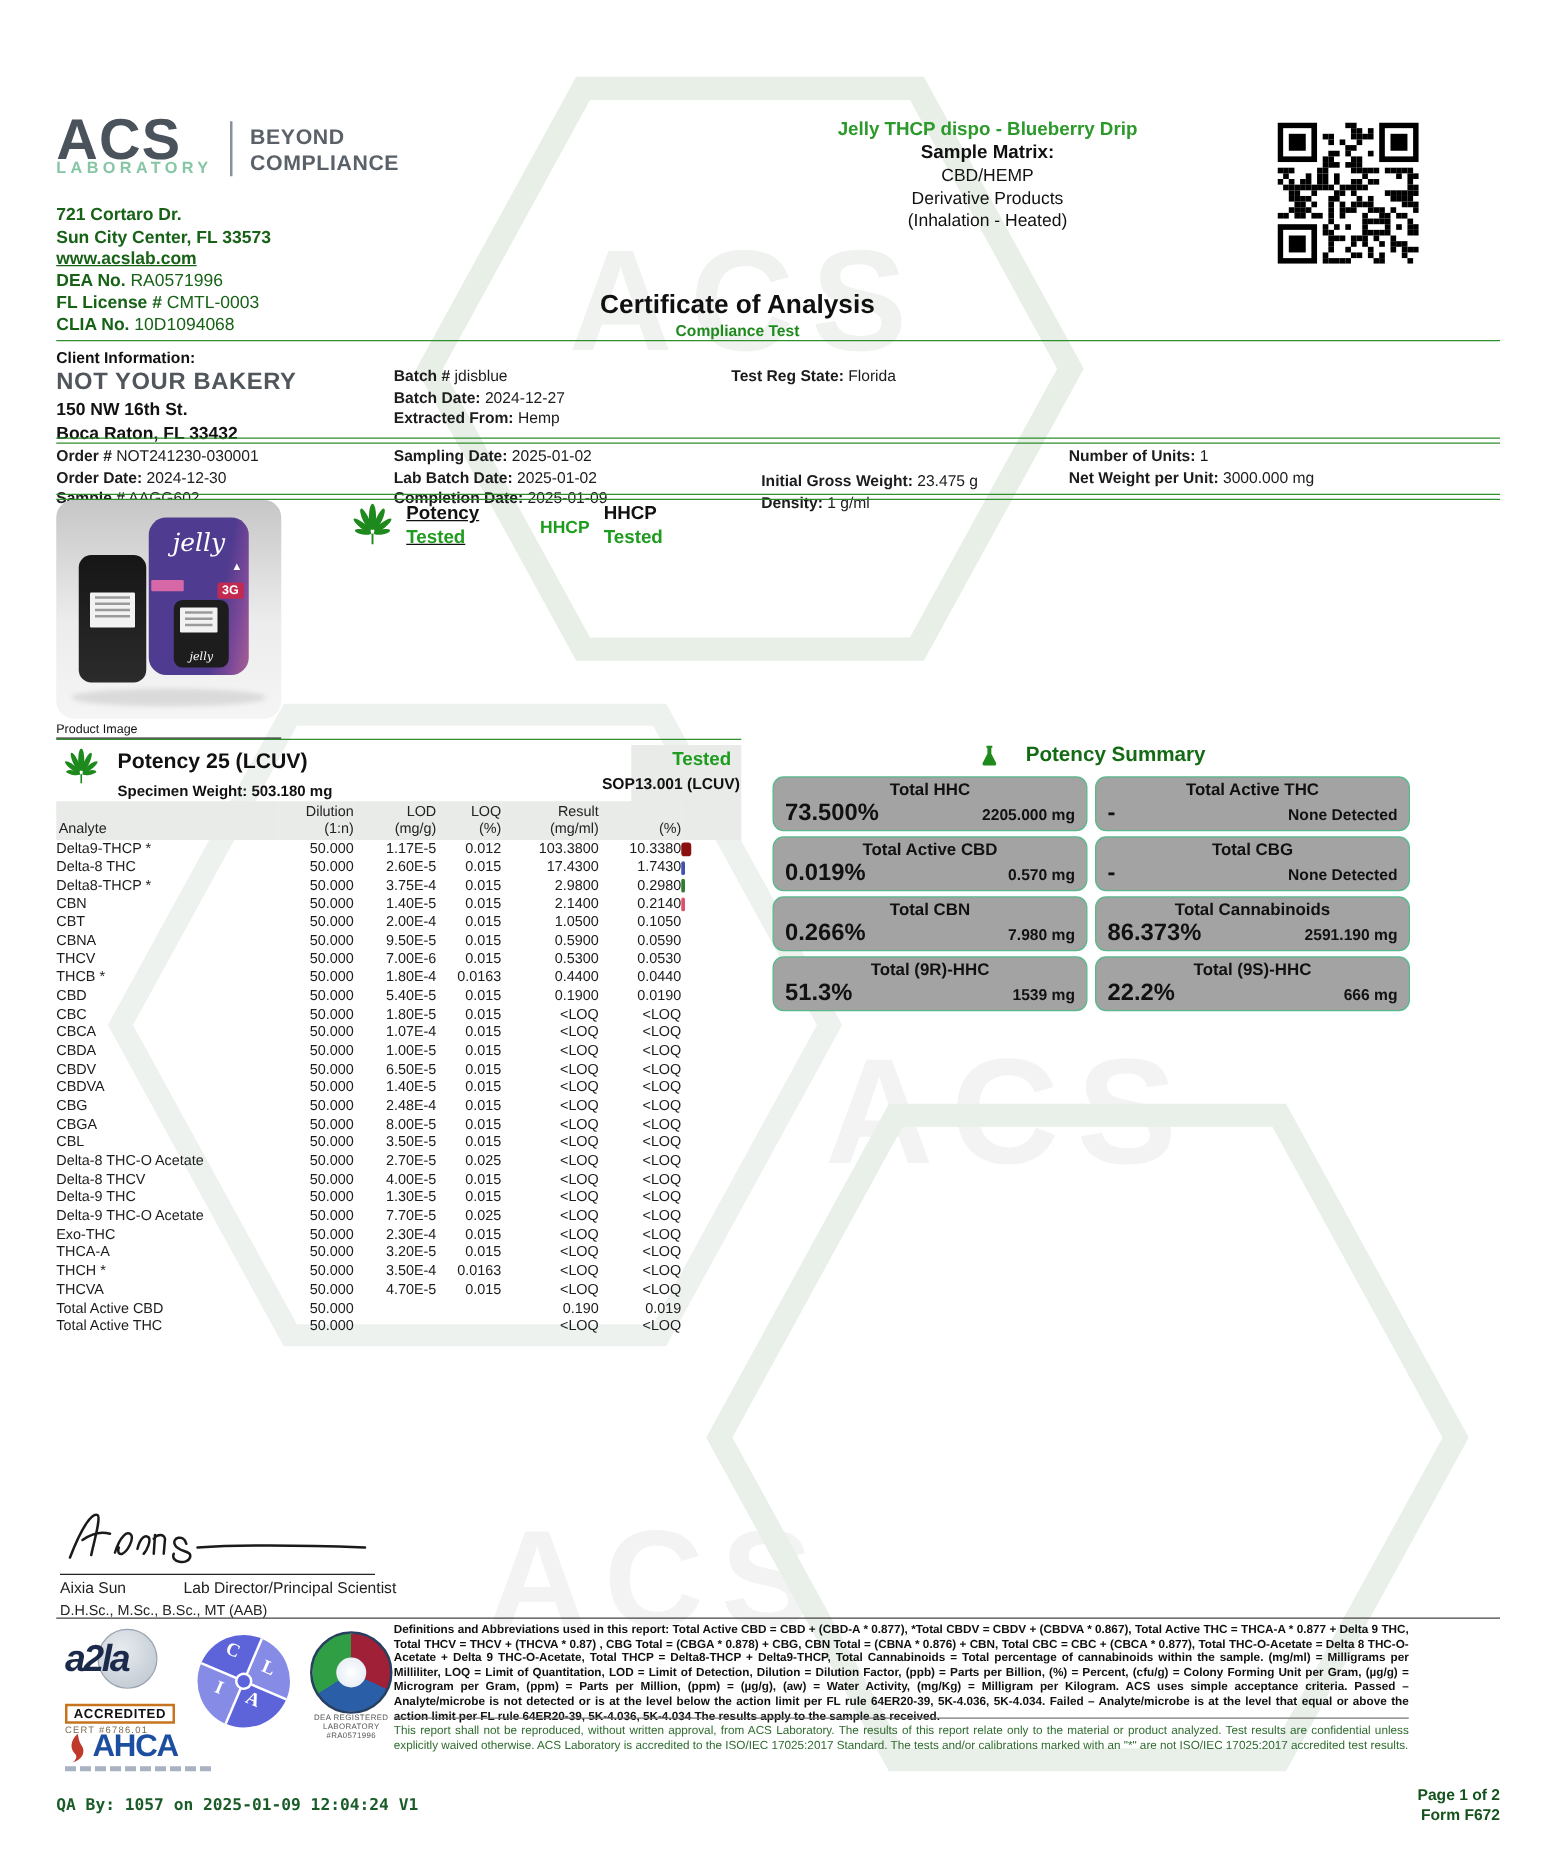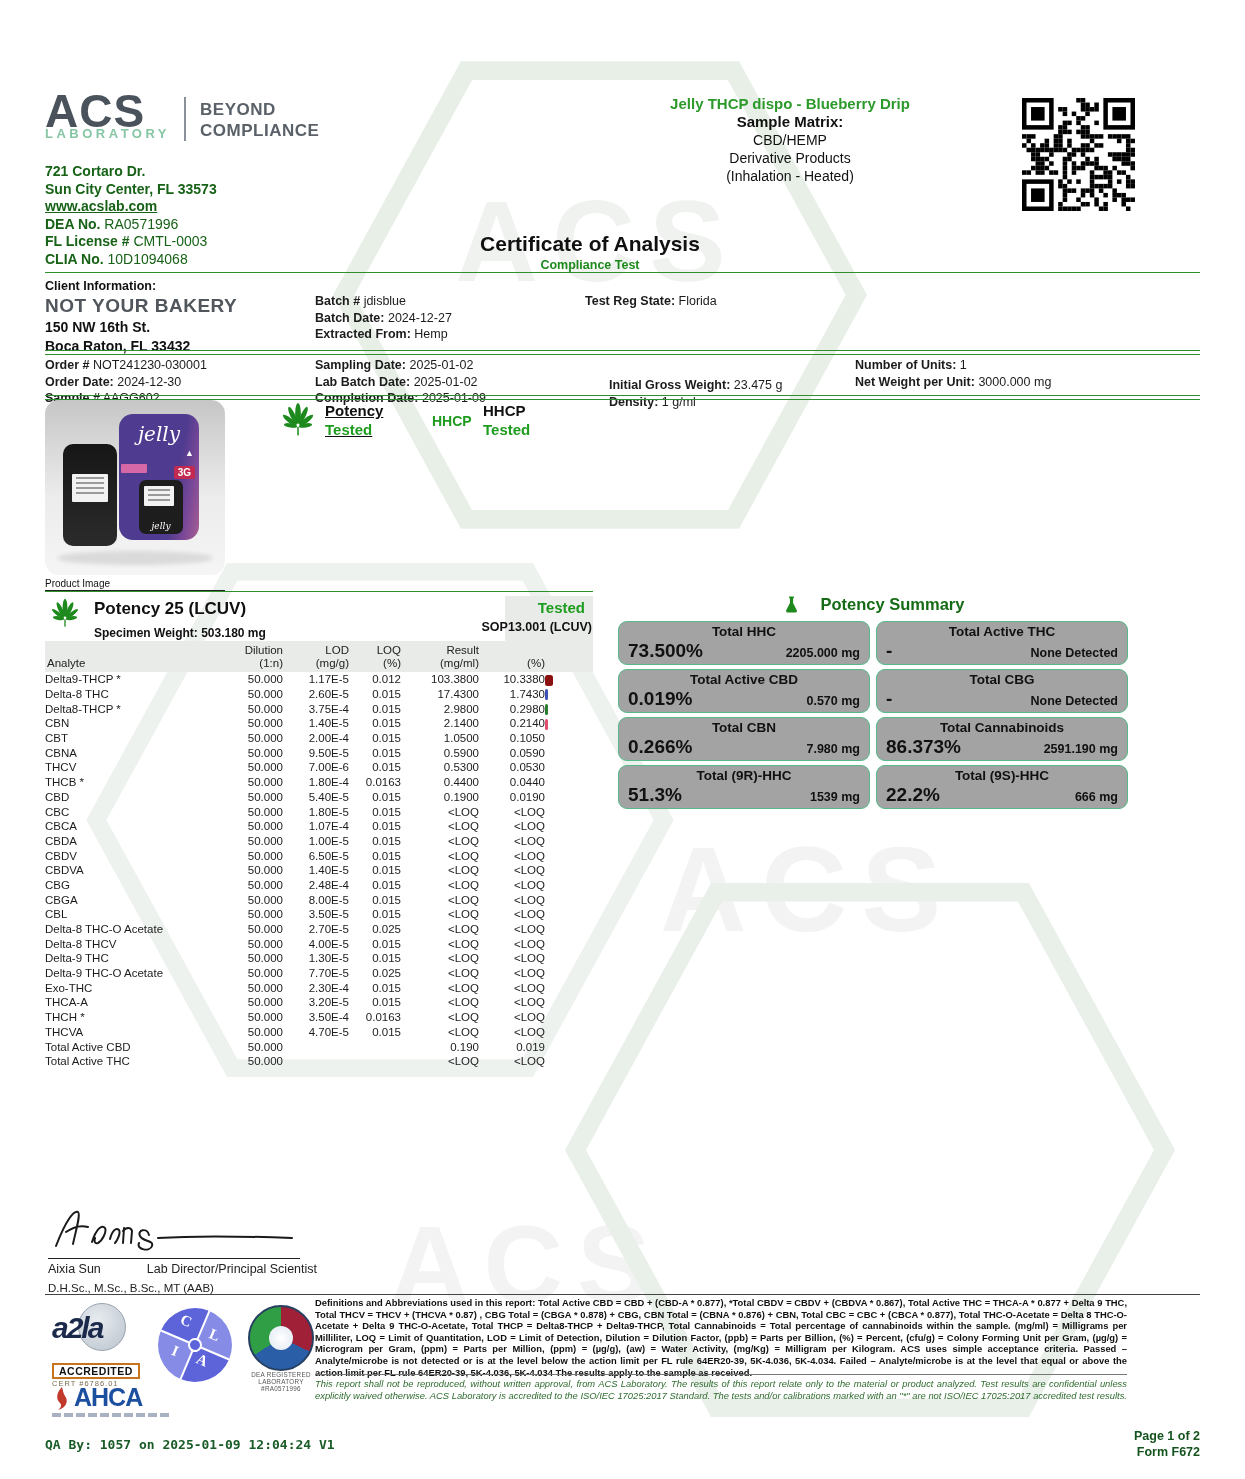--- a/index.html
+++ b/index.html
@@ -75,21 +75,21 @@
   .card-t{text-align:center;font-weight:700;font-size:13.5px;color:#111;}
   .card-r{display:flex;justify-content:space-between;align-items:baseline;margin-top:1px;}
   .card-l{font-weight:700;font-size:19px;color:#111;}
   .card-m{font-weight:700;font-size:12.5px;color:#111;}
   
   .sigline{border-top:1.6px solid #222;width:252px;}
   .signame{font-size:12.5px;color:#222;display:flex;gap:46px;margin-top:3px;}
   .sigcred{font-size:11.5px;color:#222;margin-top:6px;}
   
   .defs{font-size:9.4px;font-weight:700;line-height:11.6px;color:#101010;text-align:justify;}
-  .disc{font-size:9.4px;font-style:italic;color:#2f6b2f;line-height:11.6px;border-top:1px solid #777;padding-top:3px;text-align:justify;}
+  .disc{font-size:9.4px;color:#2f6b2f;line-height:11.6px;border-top:1px solid #777;padding-top:3px;text-align:justify;}
   .qa{font-family:"DejaVu Sans Mono","Liberation Mono",monospace;font-size:13px;font-weight:700;color:#1a5c28;}
   .pageinfo{font-size:12.5px;font-weight:700;color:#14531d;text-align:right;line-height:16px;}
   
   .a2la{position:relative;width:86px;height:58px;}
   .a2la .globe{position:absolute;left:26px;top:0;width:46px;height:46px;border-radius:50%;
     background:radial-gradient(circle at 40% 35%,#e8ecf0,#b9c2cc);border:1px solid #9aa4b0;}
   .a2la .at{position:absolute;left:0px;top:8px;font-size:30px;font-weight:800;font-style:italic;color:#1b2a4a;letter-spacing:-2px;}
   .accbox{border:2px solid #c8731e;color:#111;font-weight:700;font-size:10.5px;padding:0px 5px;display:inline-block;letter-spacing:0.5px;}
   .cert{font-size:7.5px;color:#7a6a50;letter-spacing:1px;}
   .clia{width:74px;height:74px;border-radius:50%;position:relative;

